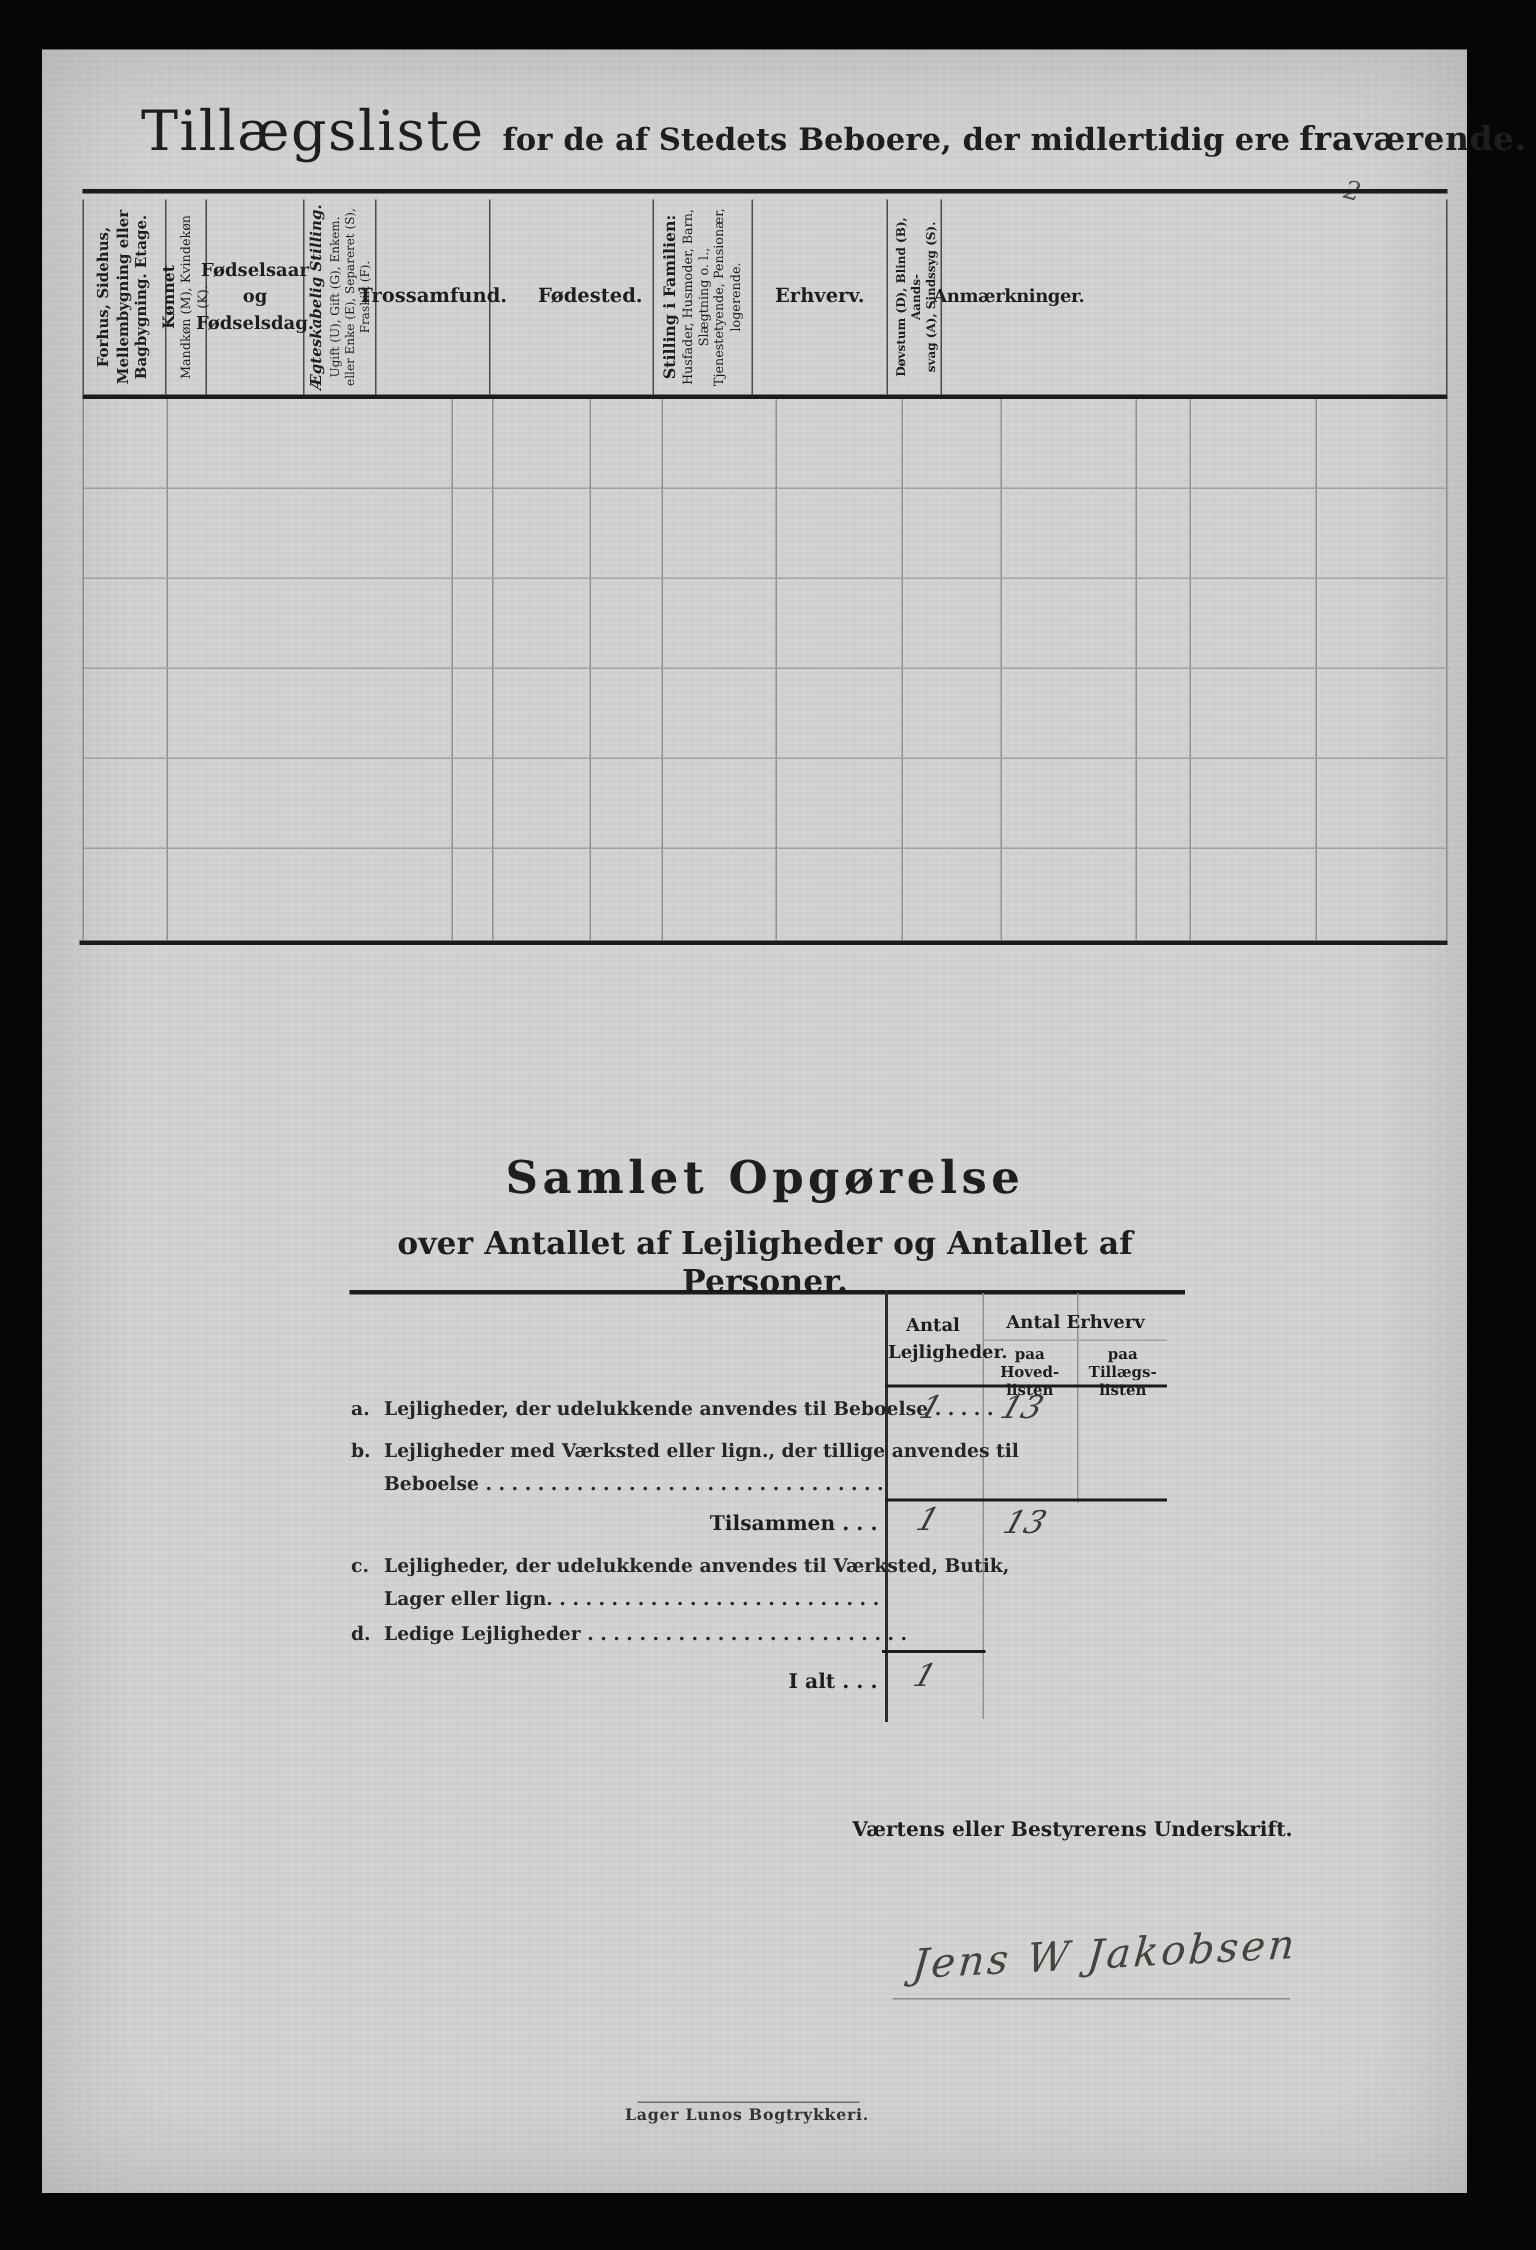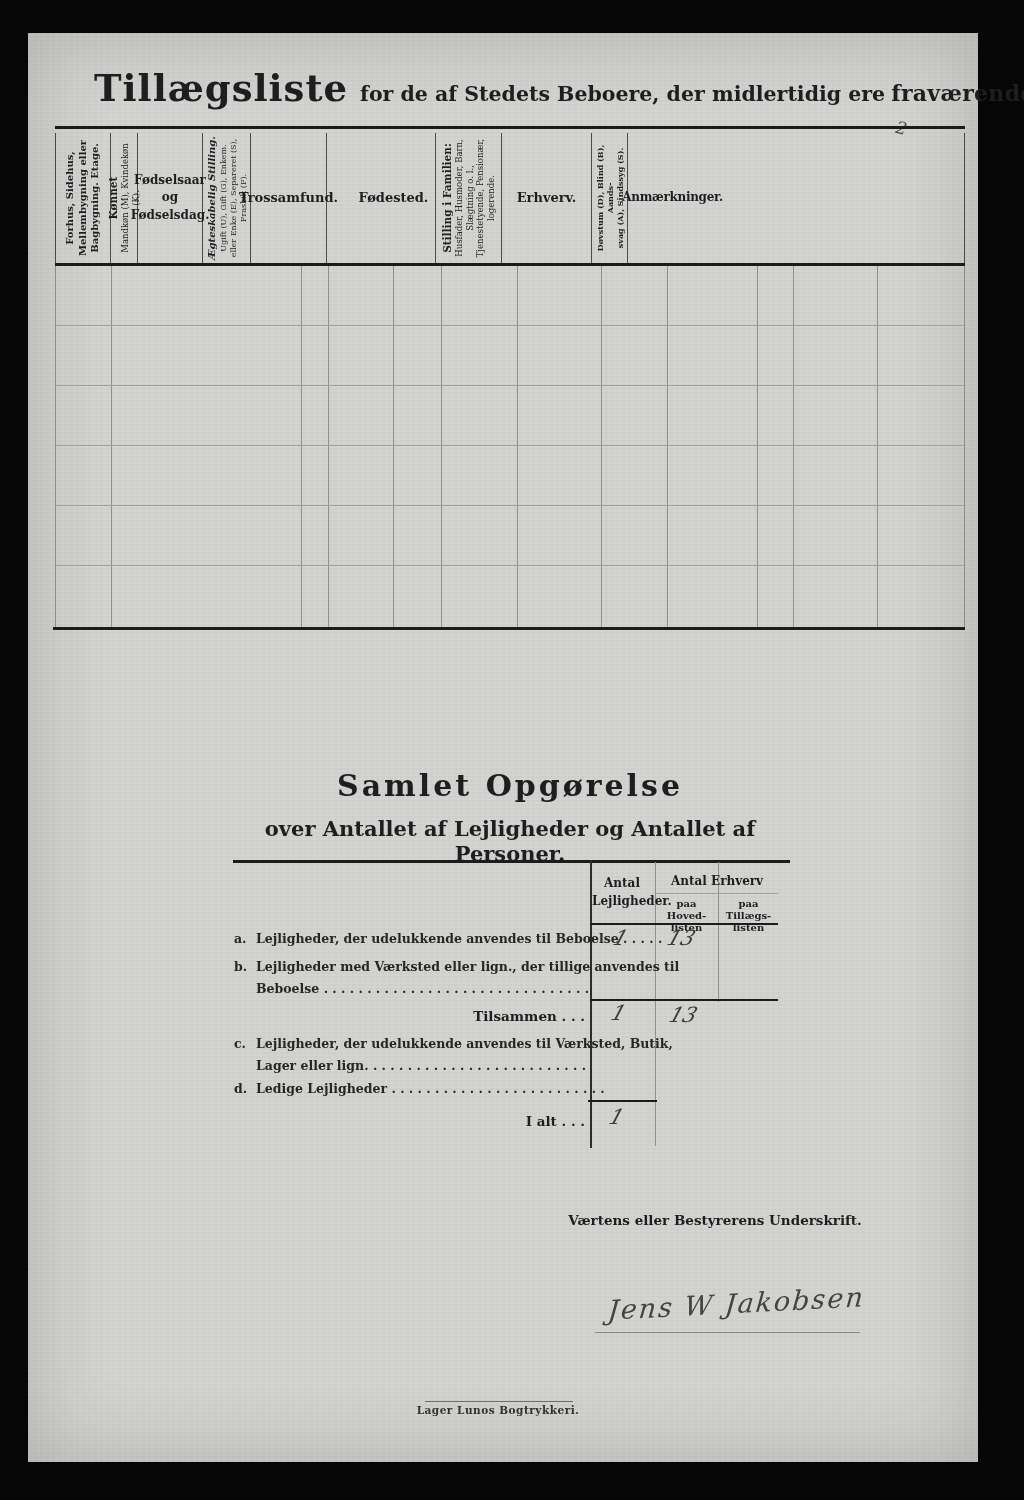--- a/index.html
+++ b/index.html
@@ -19,21 +19,21 @@
     box-shadow: inset 0 0 80px rgba(0,0,0,0.16);
   }
   .pre { white-space:pre-line; }
   .nowrap { white-space:nowrap; }
   .thick { position:absolute; background:#1b1b1a; }
   .vline { position:absolute; width:1px; background:#4a4a46; }
   .vline.faint { background:#92908a; }
   .hline-faint { position:absolute; height:1px; background:#a5a199; }
   
   .title-row { position:absolute; left:94px; top:66px; width:880px; white-space:nowrap; }
-  .title-main { font-size:37px; font-weight:bold; letter-spacing:1px; }
+  .title-main { font-size:37px; font-weight:normal; letter-spacing:1px; }
   .title-rest { font-size:20.5px; font-weight:bold; margin-left:12px; }
   .title-emph { font-size:22px; font-weight:bold; letter-spacing:0.3px; margin-left:6px; }
   .page-mark { position:absolute; left:896px; top:118px; font-size:17px; font-style:italic; color:#4c4c48; transform:rotate(14deg); }
   
   .mt-head {
     position:absolute; left:55px; top:133px; width:910px; height:130px;
     display:flex; box-sizing:border-box;
     border-left:1px solid #4a4a46; border-right:1px solid #4a4a46;
   }
   .hcell {

